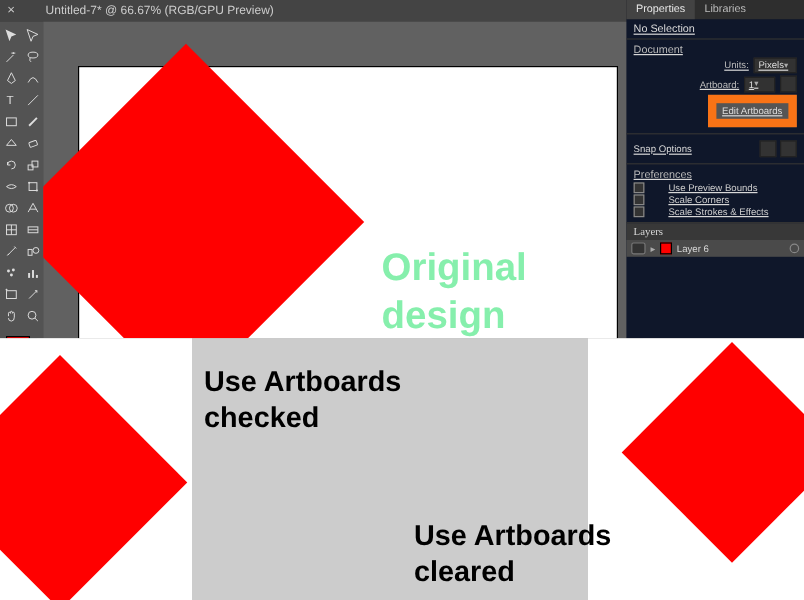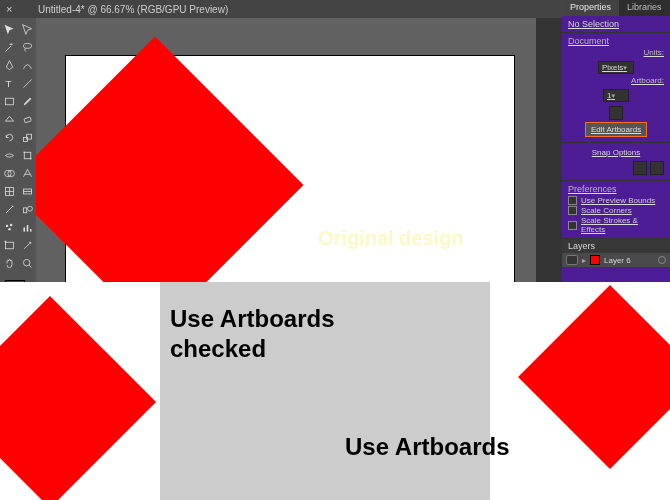--- a/index.html
+++ b/index.html
@@ -12,58 +12,58 @@
   .tool { width:16px; height:16px; margin:1px; display:flex; align-items:center; justify-content:center; color:#ddd; }
   .tool svg { width:13px; height:13px; }
   .swatch-main { width:20px; height:20px; background:#ff0000; border:1px solid #000; margin-top:4px; position:relative; }
   .swatch-back { width:20px; height:20px; background:#fff; border:1px solid #000; position:absolute; left:6px; top:6px; z-index:-1; }
   .swatch-wrap { position:relative; width:26px; height:26px; margin-top:4px; }
   .mini-swatches { display:flex; margin-top:4px; gap:2px;}
   .mini-sw { width:12px; height:12px; }
   .canvas-area { position:absolute; left:36px; top:18px; width:500px; height:264px; background:#616161; overflow:hidden;}
   .artboard { position:absolute; left:30px; top:38px; width:448px; height:240px; background:#fff; box-shadow:0 0 0 1px #000; }
   .diamond-top { position:absolute; width:210px; height:210px; background:#ff0000; transform:rotate(45deg); left:14px; top:62px; }
-  .canvas-label { position:absolute; left:282px; top:208px; color:#fef9c3; font-size:20px; font-weight:700; line-height:1.25; font-family: Arial, sans-serif; }
-  .props { position:absolute; right:0; top:0; width:108px; height:282px; background:#4c1d95; color:#d8d8d8; font-size:9px; }
+  .canvas-label { position:absolute; left:282px; top:184px; color:#86efac; font-size:32px; font-weight:700; line-height:1.25; font-family: Arial, sans-serif; }
+  .props { position:absolute; right:0; top:0; width:148px; height:282px; background:#0f172a; color:#d8d8d8; font-size:9px; }
   .panel-tabs { display:flex; background:#2e2e2e; height:16px; }
   .panel-tab { padding:2px 8px; font-size:9px; color:#bbb; }
   .panel-tab.active { background:#434343; color:#e8e8e8; }
   .sec { padding:3px 6px; border-bottom:1px solid #333;text-decoration:underline; }
   .sec-title { font-size:9px; color:#b8b8b8; margin-bottom:2px; }
-  .row { display:flex; align-items:center; gap:4px; margin:2px 0;flex-direction:column; }
+  .row { display:flex; align-items:center; gap:4px; margin:2px 0; }
   .row .lbl { font-size:8px; color:#bbb; margin-left:auto; }
   .dd { background:#323232; border:1px solid #222; color:#ddd; font-size:8px; padding:1px 3px; min-width:36px; display:flex; justify-content:flex-start; align-items:center;}
   .dd .chev { font-size:7px; color:#aaa; }
-  .btn { background:#555; border:1px solid #f97316; color:#ddd; font-size:8px; padding:2px 5px; }
+  .btn { background:#555; border:7px solid #f97316; color:#ddd; font-size:8px; padding:2px 5px; }
   .icon-btn { width:14px; height:14px; background:#333; border:1px solid #222; display:flex; align-items:center; justify-content:center;}
   .icon-row { display:flex; gap:3px; }
-  .chk { display:flex; align-items:center; gap:4px; font-size:8px; color:#ccc; margin:1px 0;}
+  .chk { display:flex; align-items:center; gap:20px; font-size:8px; color:#ccc; margin:1px 0;}
   .chk .box { width:9px; height:9px; border:1px solid #888; background:#333;}
   .num { background:#323232; border:1px solid #222; color:#ddd; font-size:8px; padding:0 3px; min-width:24px;}
-  .layers-head { display:flex; background:#383838; padding:2px 6px; font-size:9px;}
+  .layers-head { display:flex; background:#383838; padding:2px 6px; font-size:9px;font-family:Liberation Serif, serif;}
   .layer-row { display:flex; align-items:center; background:#4a4a4a; padding:2px 4px; gap:4px; font-size:8px;}
   .eye { width:12px; height:10px; border:1px solid #777; background:#333; border-radius:2px;}
   .layer-color { width:10px; height:10px; background:#ff0000; border:1px solid #000;}
   .arrow { color:#aaa; font-size:8px;}
   .bottom { position:absolute; top:282px; left:0; width:670px; height:218px; background:#ccc; }
   .left-ex { position:absolute; left:0; top:0; width:360px; height:218px; background:#ccc; }
   .left-white { position:absolute; left:0; top:0; width:160px; height:218px; background:#fff;}
   .left-dia { position:absolute; width:150px; height:150px; background:#ff0000; transform:rotate(45deg); left:-25px; top:45px; }
   .left-label { position:absolute; left:170px; top:22px; font-size:24px; font-weight:700; line-height:1.25; font-family: Arial, sans-serif;}
   .right-ex { position:absolute; right:0; top:0; width:180px; height:218px; background:#fff; }
   .right-dia { position:absolute; width:130px; height:130px; background:#ff0000; transform:rotate(45deg); right:-5px; top:30px;}
   .right-label { position:absolute; left:345px; top:150px; font-size:24px; font-weight:700; line-height:1.25; font-family: Arial, sans-serif;}
 </style>
 </head>
 <body>
 
 <div class="top-area">
   <div class="titlebar">
     <span class="close">×</span>
-    <span>Untitled-4* @ 66.67% (RGB/GPU Preview)</span>
+    <span>Untitled-7* @ 66.67% (RGB/GPU Preview)</span>
   </div>
 
   <div class="toolbox">
     <div class="tool-row">
         <div class="tool">
           <svg viewBox="0 0 16 16">
             <path d="M2 2 L6 14 L8 9 L13 7 Z" fill="#ddd"></path>
           </svg>
         </div>
         <div class="tool">
@@ -339,14 +339,15 @@
     <div class="left-label">
       <div>Use Artboards</div>
       <div>checked</div>
     </div>
   </div>
   <div class="right-ex">
     <div class="right-dia"></div>
   </div>
   <div class="right-label">
     <div>Use Artboards</div>
+    <div>cleared</div>
   </div>
 </div>
 
 </body></html>

